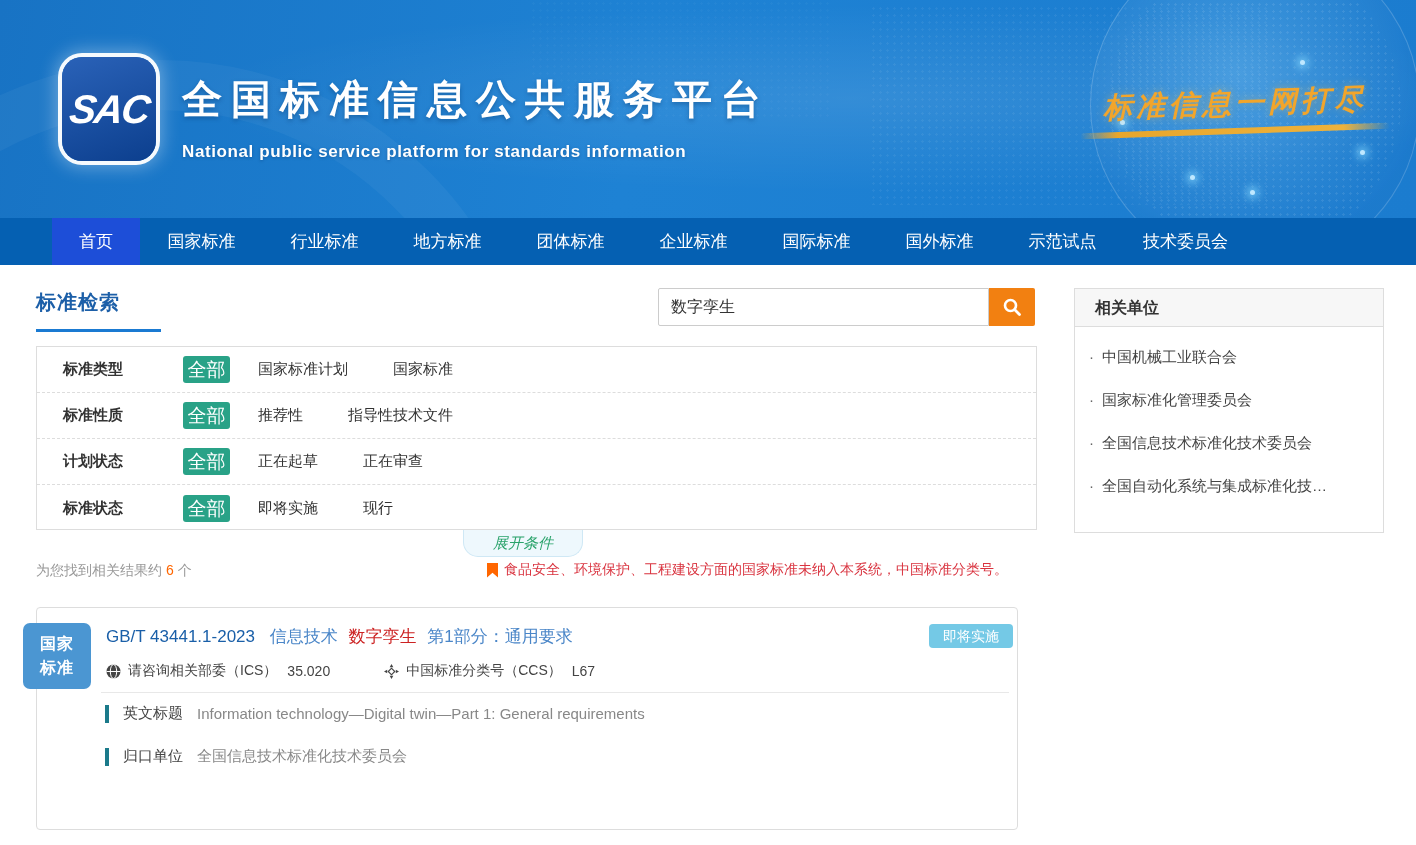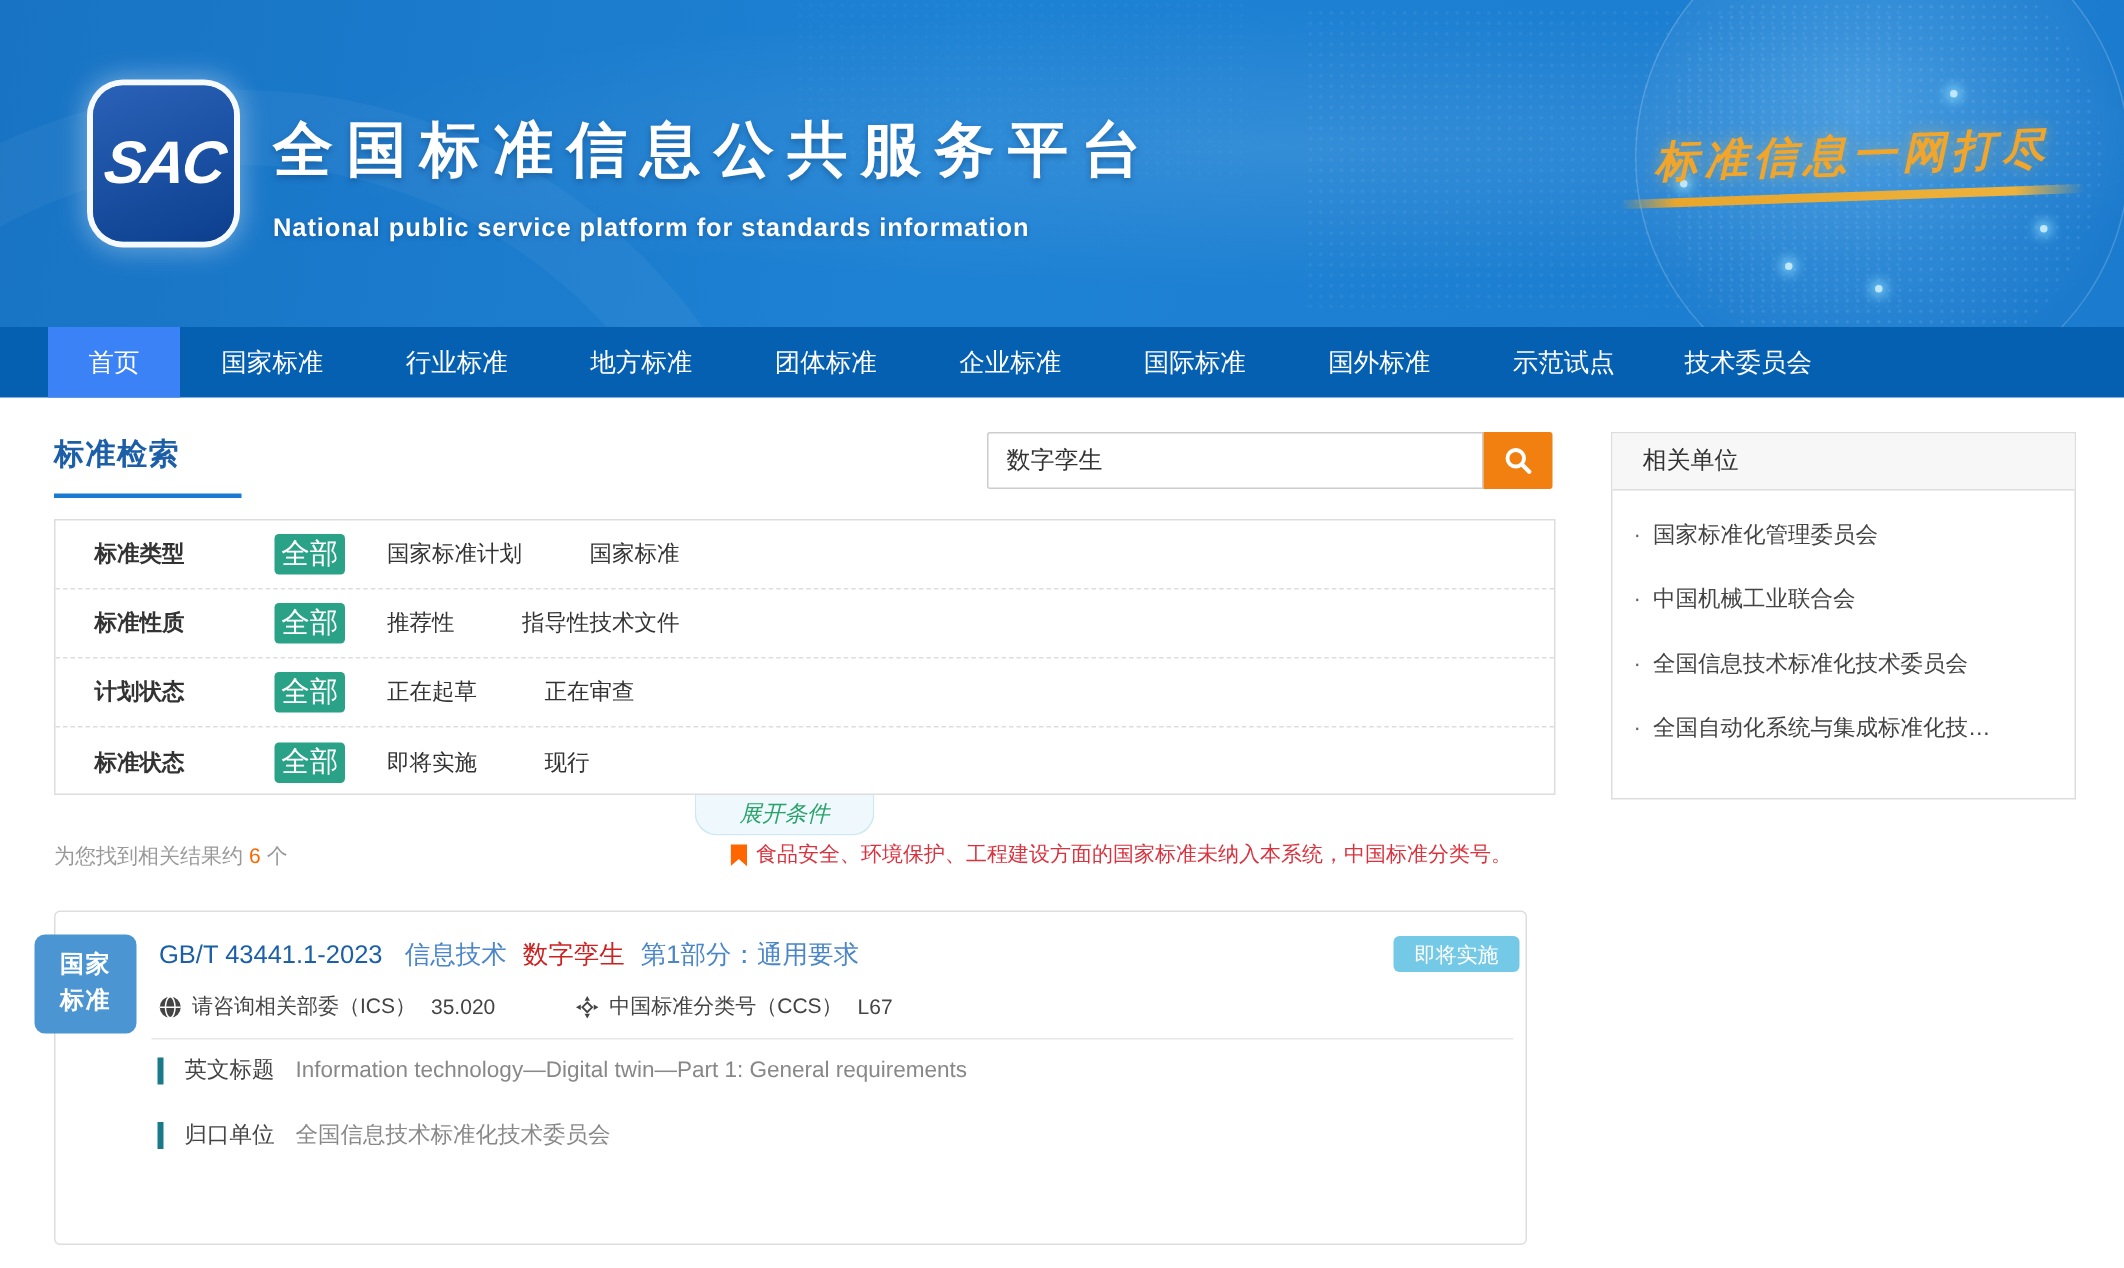--- a/index.html
+++ b/index.html
@@ -35,21 +35,21 @@
     color:#f2a52b; font-size:29px; font-weight:bold; font-style:italic; letter-spacing:4px;
     transform:rotate(-2deg); text-shadow:0 0 10px rgba(250,190,70,0.45); white-space:nowrap; }
   .slogan-line { position:absolute; left:1080px; top:128px; width:310px; height:6px; border-radius:3px;
     background:linear-gradient(90deg, rgba(232,166,44,0), #e8a62c 12%, #edb23c 85%, rgba(232,166,44,0));
     transform:rotate(-2deg); }
 
   
   .nav { position:absolute; left:0; top:218px; width:1416px; height:47px; background:#0560b2; display:flex; padding-left:32px; }
   .nav-item { height:47px; line-height:47px; text-align:center; color:#fff; font-size:17px; width:123px; cursor:pointer; }
   .nav-item.first { width:88px; }
-  .nav-item.active { background:#3b82f6; }
+  .nav-item.active { background:#1d4ed8;margin-left:20px; }
 
   
   .section-title { position:absolute; left:36px; top:289px; font-size:20px; font-weight:bold; color:#1c5fa8; letter-spacing:1px; }
   .section-underline { position:absolute; left:36px; top:329px; width:125px; height:3px; background:#1a7ad2; }
   .search-input { position:absolute; left:658px; top:288px; width:331px; height:38px; border:1px solid #ccc; border-radius:2px 0 0 2px;
     font-size:16px; color:#333; padding-left:12px; outline:none; font-family:inherit; }
   .search-btn { position:absolute; left:989px; top:288px; width:46px; height:38px; background:#f28011; border:none; border-radius:0 2px 2px 0;
     display:flex; align-items:center; justify-content:center; cursor:pointer; }
 
   
@@ -93,21 +93,21 @@
   .info-row .lbl { font-size:15px; color:#444; margin-right:14px; }
   .info-row .val { font-size:15px; color:#888; }
   .card-footer { position:absolute; left:0; right:0; top:178px; height:44px; background:#f5f5f5; border-top:1px solid #e5e5e5;
     border-radius:0 0 4px 4px; display:flex; align-items:center; justify-content:flex-end; padding-right:14px; }
   .date-grp { display:flex; align-items:center; font-size:15px; color:#333; margin-left:32px; }
   .date-grp .icon { margin-right:7px; display:flex; }
   .date-grp .dlbl { margin-right:6px; }
 
   
   .sidebar { position:absolute; left:1074px; top:288px; width:310px; height:245px; border:1px solid #ddd; background:#fff; }
-  .sidebar-header { height:38px; line-height:37px; background:#f7f7f7; border-bottom:1px solid #ddd; font-size:16px; font-weight:normal; color:#333; padding-left:20px; }
+  .sidebar-header { height:38px; line-height:37px; background:#f7f7f7; border-bottom:1px solid #ddd; font-size:16px; font-weight:bold; color:#333; padding-left:20px; }
   .sidebar-list { padding:8px 14px 0 14px; }
   .sidebar-item { height:43px; line-height:43px; font-size:15px; color:#444; white-space:nowrap; overflow:hidden; text-overflow:ellipsis; cursor:pointer; }
   .sidebar-item .dot { color:#666; margin-right:8px; }
 </style>
 </head>
 <body>
 
 <div id="page">
 
   <div class="header">
@@ -246,20 +246,20 @@
       <span class="bar"></span>
       <span class="lbl">归口单位</span>
       <span class="val">全国信息技术标准化技术委员会</span>
     </div>
 
   </div>
 
   <div class="sidebar">
     <div class="sidebar-header">相关单位</div>
     <div class="sidebar-list">
+      <div class="sidebar-item"><span class="dot">·</span><span>中国机械工业联合会</span></div>
       <div class="sidebar-item"><span class="dot">·</span><span>国家标准化管理委员会</span></div>
-      <div class="sidebar-item"><span class="dot">·</span><span>中国机械工业联合会</span></div>
       <div class="sidebar-item"><span class="dot">·</span><span>全国信息技术标准化技术委员会</span></div>
       <div class="sidebar-item"><span class="dot">·</span><span>全国自动化系统与集成标准化技…</span></div>
     </div>
   </div>
 
 </div>
 
 </body></html>

